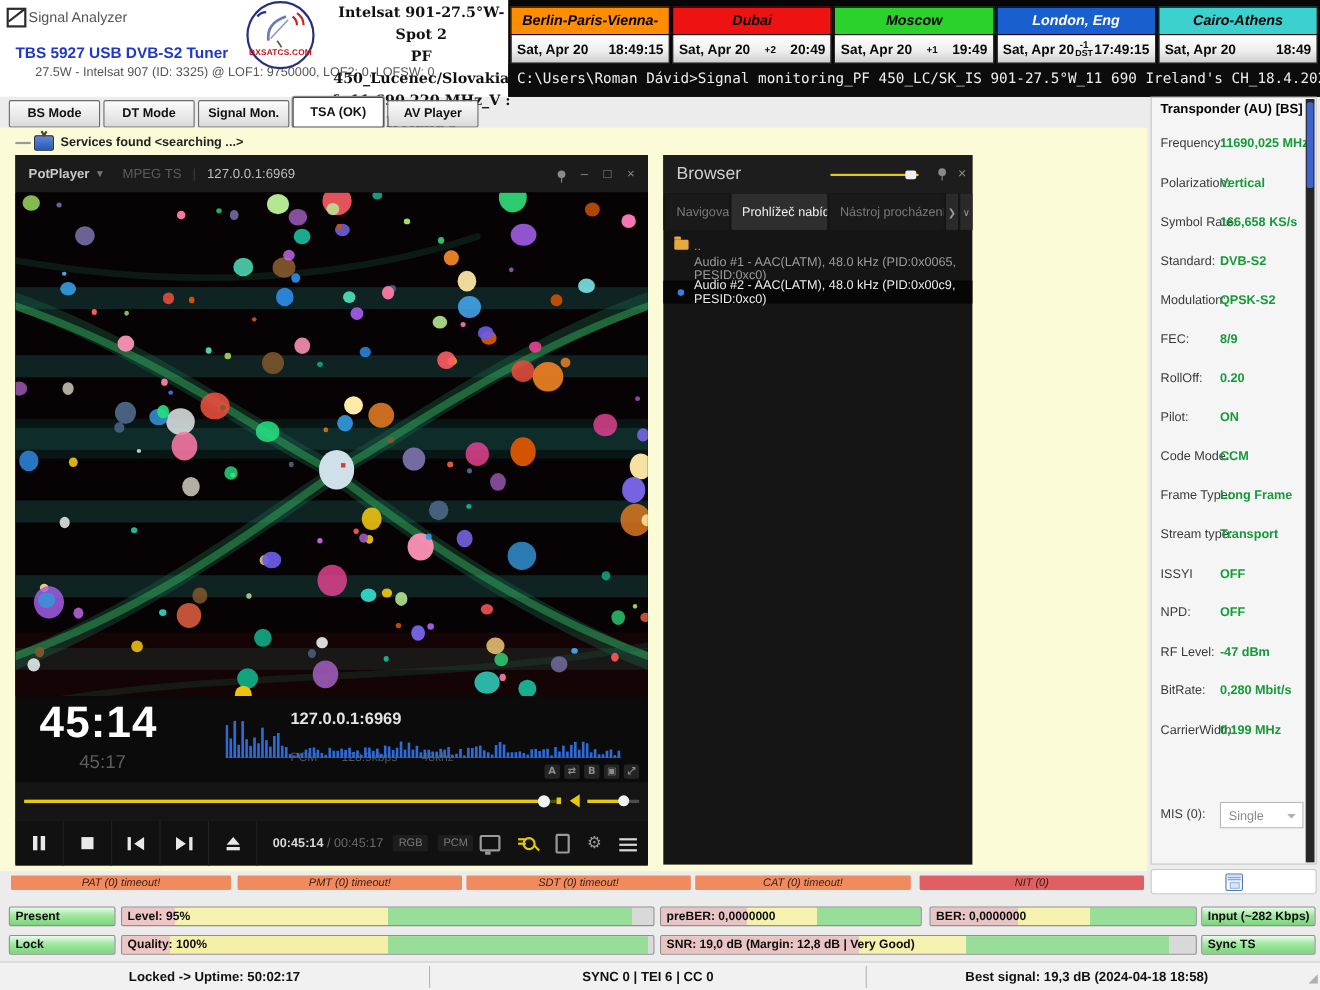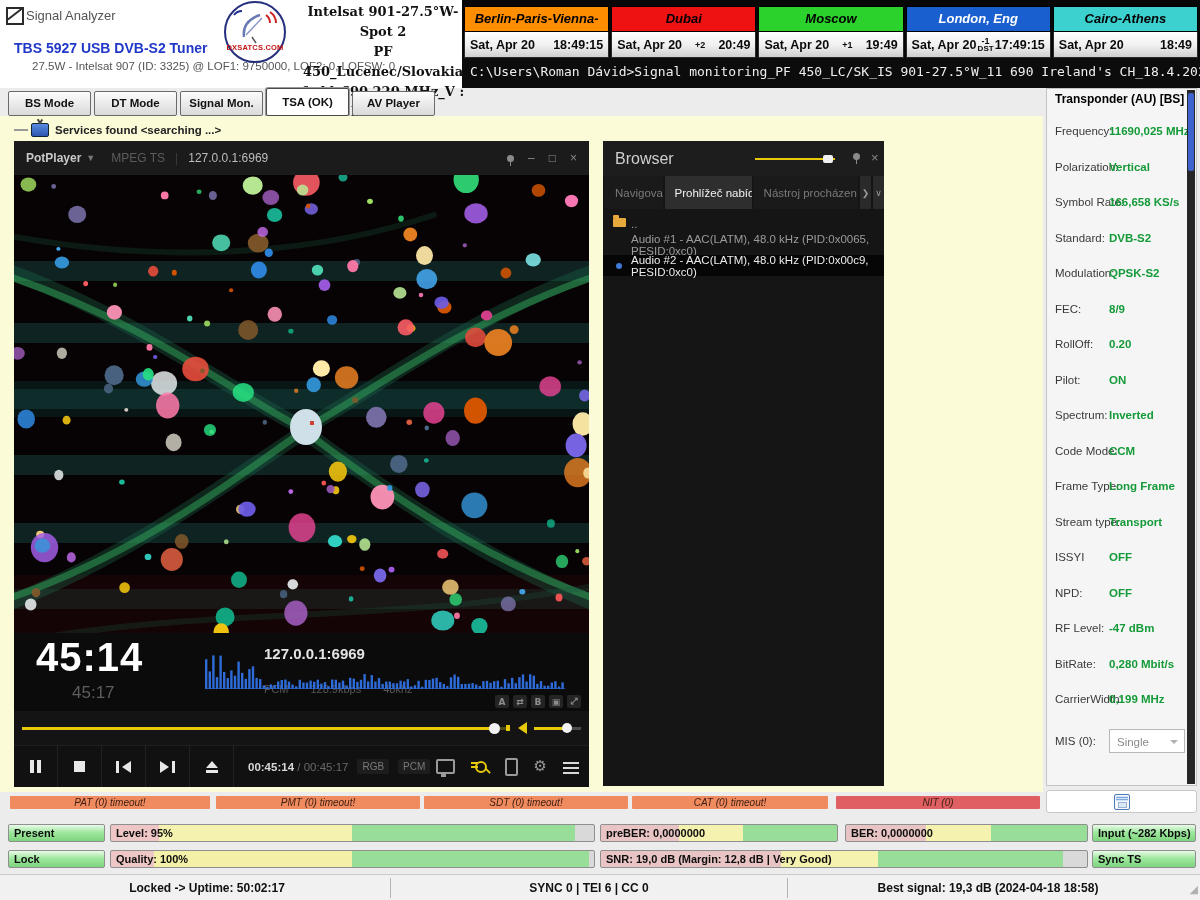--- a/index.html
+++ b/index.html
@@ -686,24 +686,20 @@
         </div>
         <div class="tp-row">
           <span class="tp-label">RollOff:</span>
           <span class="tp-value" style="color: rgb(20, 154, 56);">0.20</span>
         </div>
         <div class="tp-row">
           <span class="tp-label">Pilot:</span>
           <span class="tp-value" style="color: rgb(20, 154, 56);">ON</span>
         </div>
         <div class="tp-row">
-          <span class="tp-label">Spectrum:</span>
-          <span class="tp-value" style="color: rgb(20, 154, 56);">Inverted</span>
-        </div>
-        <div class="tp-row">
           <span class="tp-label">Code Mode:</span>
           <span class="tp-value" style="color: rgb(20, 154, 56);">CCM</span>
         </div>
         <div class="tp-row">
           <span class="tp-label">Frame Type:</span>
           <span class="tp-value" style="color: rgb(20, 154, 56);">Long Frame</span>
         </div>
         <div class="tp-row">
           <span class="tp-label">Stream type:</span>
           <span class="tp-value" style="color: rgb(20, 154, 56);">Transport</span>
@@ -757,21 +753,21 @@
   <div class="sigbar berb abs" style="left:600px;top:824px;width:238px;">preBER: 0,0000000</div>
   <div class="sigbar berb abs" style="left:845px;top:824px;width:243px;">BER: 0,0000000</div>
   <div class="sigbar g-full abs" style="left:1092px;top:824px;width:104px;">Input (~282 Kbps)</div>
 
   <div class="sigbar g-full abs" style="left:8px;top:850px;width:97px;">Lock</div>
   <div class="sigbar qual abs" style="left:110px;top:850px;width:485px;">Quality: 100%</div>
   <div class="sigbar snrb abs" style="left:600px;top:850px;width:488px;">SNR: 19,0 dB (Margin: 12,8 dB | Very Good)</div>
   <div class="sigbar g-full abs" style="left:1092px;top:850px;width:104px;">Sync TS</div>
 
   <div id="statusbar" class="abs">
-    <div class="sb-seg" style="left:12px;width:390px;">Locked -&gt; Uptime: 50:02:17</div>
+    <div class="sb-seg" style="left:0;width:390px;">Locked -&gt; Uptime: 50:02:17</div>
     <div class="sb-div" style="left:390px;"></div>
     <div class="sb-seg" style="left:391px;width:396px;">SYNC 0 | TEI 6 | CC 0</div>
     <div class="sb-div" style="left:787px;"></div>
     <div class="sb-seg" style="left:788px;width:400px;">Best signal: 19,3 dB (2024-04-18 18:58)</div>
     <div id="grip">◢</div>
   </div>
 
 </div>
 
 </body></html>

